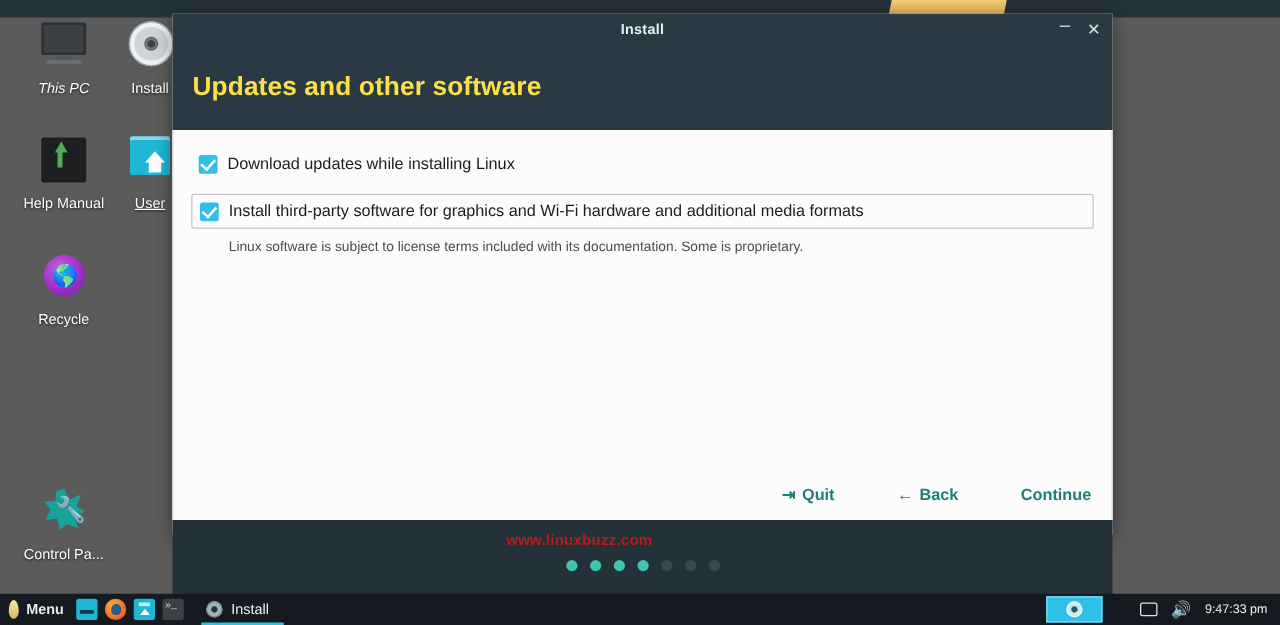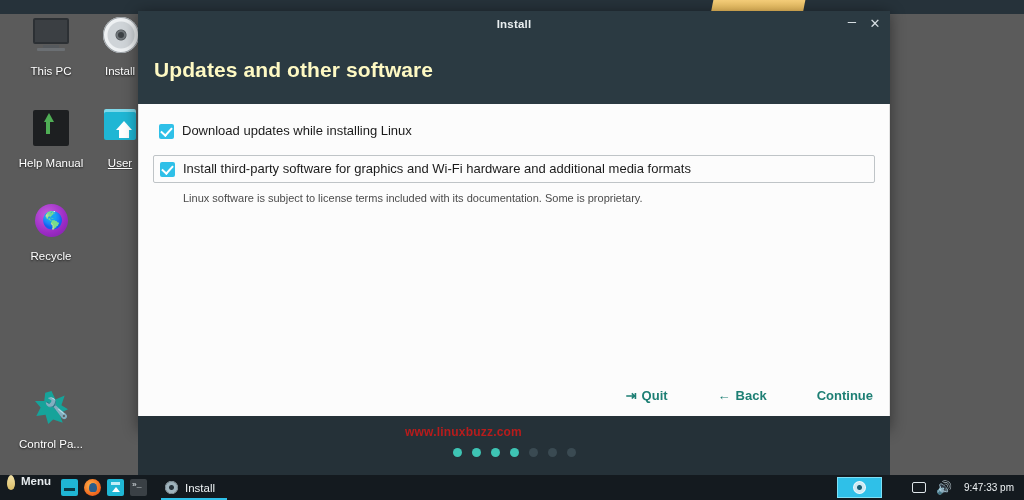--- a/index.html
+++ b/index.html
@@ -156,21 +156,21 @@
     width: 14px; text-align: center; cursor: pointer;
   }
   .wbtn.min { font-size: 15px; position: relative; top: -3px; }
 
   #hdr {
     height: 68px; background: #2b3a42;
     display: flex; align-items: center;
     padding-left: 16px;
   }
   #hdr h1 {
-    color: #fef9c3; font-size: 21px; font-weight: bold; letter-spacing: .1px;
+    color: #fde047; font-size: 21px; font-weight: bold; letter-spacing: .1px;
   }
 
   #content {
     position: relative;
     height: 312px;
     background: #fcfcfc;
     border: 1px solid #e2e2e2; border-top: none; border-bottom: none;
     padding: 16px 14px 0 14px;
   }
 
@@ -231,21 +231,21 @@
 
   
   #taskbar {
     position: absolute; left: 0; bottom: 0;
     width: 1024px; height: 25px;
     background: #141a1f;
     display: flex; align-items: center;
     color: #e6ebee; font-size: 11.5px;
   }
   #menu-btn {
-    display: flex; gap: 6px;
+    display: flex; align-items: center; gap: 6px;
     padding: 0 8px 0 7px; height: 25px; cursor: pointer;
   }
   #menu-btn .mlogo {
     width: 8px; height: 15px; border-radius: 50% 50% 50% 50% / 60% 60% 40% 40%;
     background: linear-gradient(180deg,#f4e3a8 0%,#d8bb66 100%);
   }
   #menu-btn .mlabel { font-weight: bold; font-size: 11.5px; }
 
   .qlaunch { display: flex; align-items: center; gap: 6px; padding-left: 2px; }
   .ql { width: 17px; height: 17px; border-radius: 2px; position: relative; cursor: pointer; }
@@ -317,21 +317,21 @@
     border: 1.6px solid #dfe6ea; border-radius: 2px;
   }
 </style>
 </head>
 <body>
 
 <div id="desktop">
   <div id="desktop-top-strip"></div>
   <div class="folder-peek"></div>
 
-  <div class="dicon" style="left:1px; top:14px;">
+  <div class="dicon" style="left:1px; top:14px;font-style:italic;">
     <div class="glyph">
       <div class="ic-monitor"></div>
         <div class="ic-monitor-stand"></div>
         <div class="ic-monitor-base"></div>
     </div>
     <span class="cap">This PC</span>
   </div>
 
   <div class="dicon" style="left:70px; top:14px;">
     <div class="glyph">

